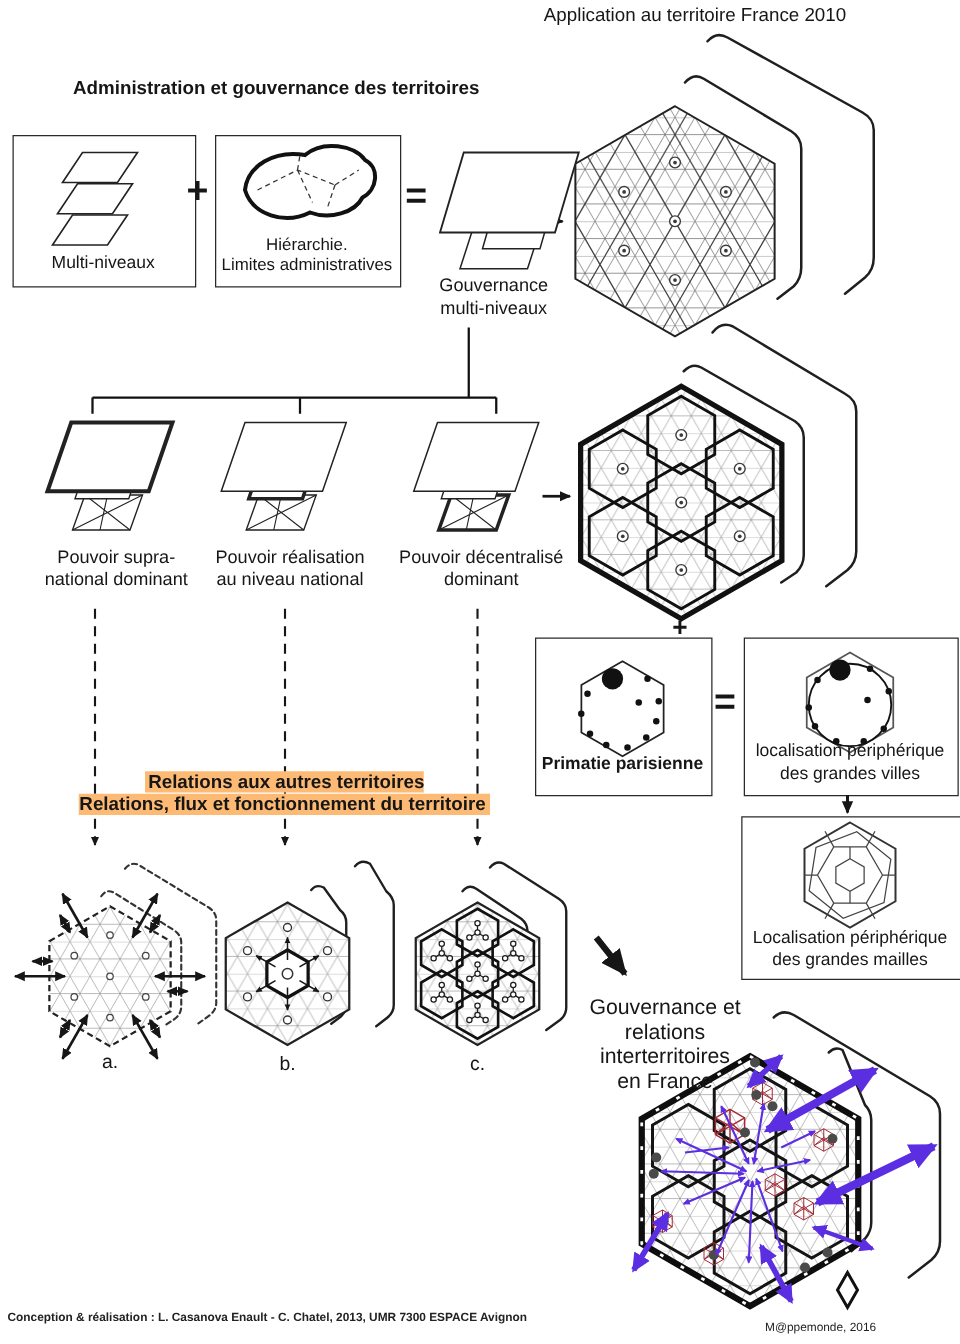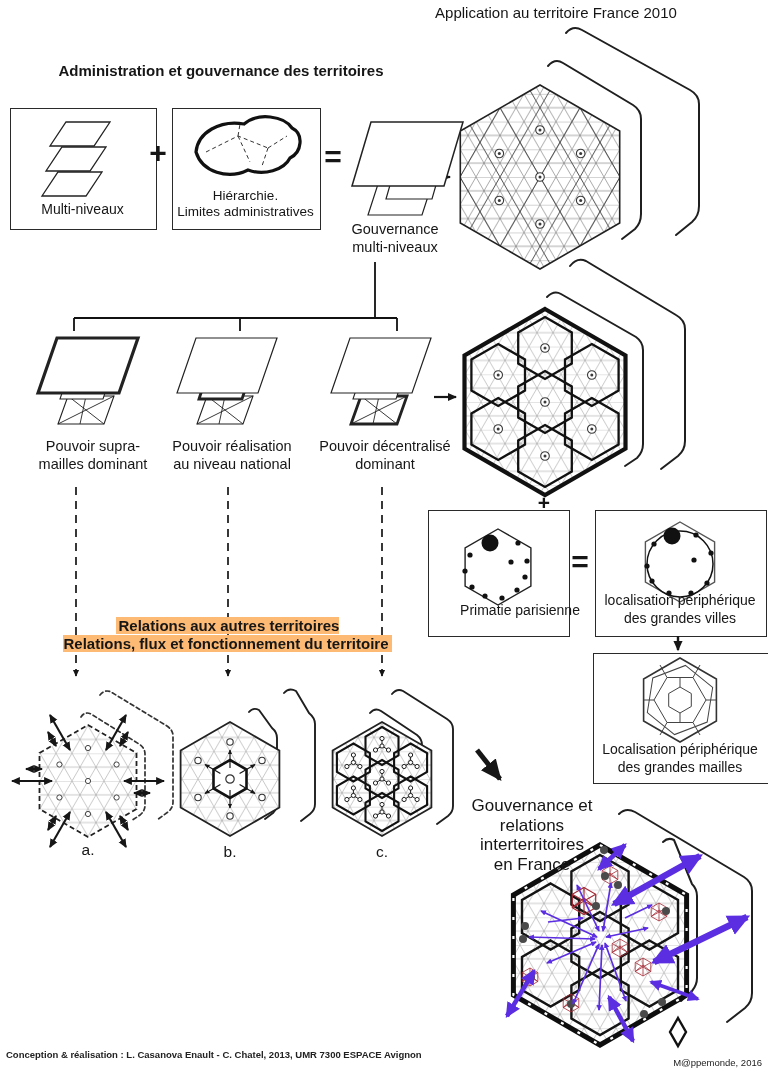--- a/index.html
+++ b/index.html
@@ -11,21 +11,21 @@
   .h1{font-weight:700;font-size:15px;}
   .h2{font-weight:700;font-size:15px;line-height:18px;}
   .h2 span{background:#fdba74;padding:0 3px;}
   .op{font-weight:700;font-size:30px;line-height:30px;}
   .op-small{font-weight:600;font-size:21px;line-height:21px;}
   .lab{font-size:14.5px;line-height:17.5px;}
   .cap{font-size:14px;line-height:17.5px;}
   .abc{font-size:15.5px;}
   .result{font-size:17px;line-height:19.5px;}
   .credit{font-size:9.5px;color:#222;text-align:left;white-space:nowrap;line-height:12px;}
-  .credit.right{text-align:right;}
+  .credit.right{}
   .boxed{position:absolute;border:1.5px solid #2a2a2a;background:#fff;z-index:0;}
 </style>
 </head>
 <body>
 
 <div class="page">
 
   <div class="boxed" style="left:10px;top:108px;width:145px;height:120px;"></div>
   <div class="boxed" style="left:172px;top:108px;width:147px;height:120px;"></div>
   <div class="boxed" style="left:428px;top:510px;width:140px;height:125px;"></div>
@@ -367,28 +367,28 @@
 
   <div class="t cap" style="left:20px;top:201px;width:125px;">Multi-niveaux</div>
   <div class="t op" style="left:146px;top:138px;width:24px;">+</div>
   <div class="t cap" style="left:174px;top:188px;width:143px;font-size:13.5px;line-height:16px;">Hiérarchie.
 Limites administratives</div>
   <div class="t op" style="left:320px;top:142px;width:26px;">=</div>
   <div class="t lab" style="left:328px;top:221px;width:134px;">Gouvernance
 multi-niveaux</div>
 
   <div class="t lab" style="left:16px;top:438px;width:154px;">Pouvoir supra-
-mailles dominant</div>
+national dominant</div>
   <div class="t lab" style="left:155px;top:438px;width:154px;">Pouvoir réalisation
 au niveau national</div>
   <div class="t lab" style="left:308px;top:438px;width:154px;">Pouvoir décentralisé
 dominant</div>
   <div class="t op-small" style="left:535px;top:492px;width:18px;">+</div>
 
-  <div class="t cap" style="left:452px;top:602px;width:136px;">Primatie parisienne</div>
+  <div class="t cap" style="left:430px;top:602px;width:136px;font-weight:bold;">Primatie parisienne</div>
   <div class="t op" style="left:567px;top:547px;width:26px;">=</div>
   <div class="t cap" style="left:597px;top:592px;width:166px;">localisation périphérique
 des grandes villes</div>
   <div class="t cap" style="left:595px;top:741px;width:170px;">Localisation périphérique
 des grandes mailles</div>
 
   <div class="t h2" style="left:40px;top:617px;width:375px;"><span>Relations aux autres territoires
 Relations, flux et fonctionnement du territoire</span></div>
 
   <div class="t abc" style="left:62px;top:841px;width:52px;">a.</div>

